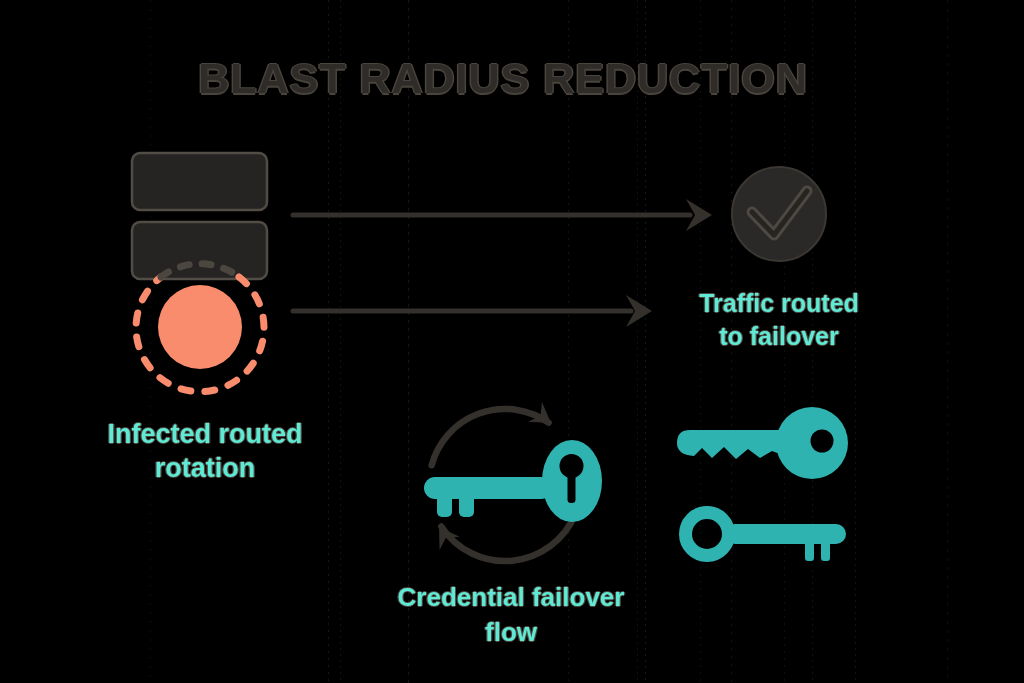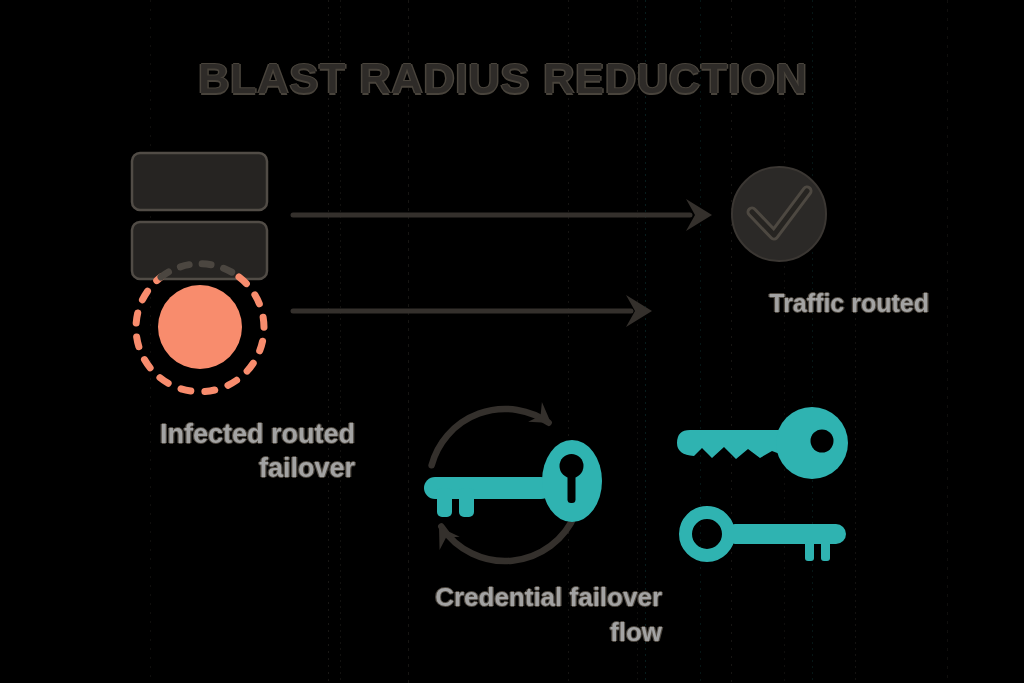--- a/index.html
+++ b/index.html
@@ -55,22 +55,22 @@
     font-size: 43px;
     font-weight: bold;
     letter-spacing: 1px;
     color: #2e2b28;
     text-shadow: -1.5px 0 #49443c, 1.5px 0 #49443c, 0 -1.5px #49443c, 0 1.5px #49443c;
     white-space: nowrap;
   }
   .label {
     position: absolute;
     font-weight: bold;
-    text-align: right;
-    color: #a3a3a3;
+    text-align: center;
+    color: #5eead4;
     text-shadow: -1.2px 0 #4d473f, 1.2px 0 #4d473f, 0 -1.2px #4d473f, 0 1.2px #4d473f;
   }
   .label-infected   { left: 55px;  top: 417px; width: 300px; font-size: 27px; line-height: 34px; }
   .label-traffic    { left: 629px; top: 287px; width: 300px; font-size: 25px; line-height: 33px; }
   .label-credential { left: 360px; top: 580px; width: 302px; font-size: 26px; line-height: 35px; }
 </style>
 </head>
 <body>
 
 <div class="stage">
@@ -134,25 +134,26 @@
       <rect x="725" y="524" width="121" height="20" rx="10"></rect>
       <rect x="805" y="541" width="9" height="20" rx="3"></rect>
       <rect x="821" y="541" width="9" height="20" rx="3"></rect>
     </g>
   </svg>
 
   <div class="page-title">BLAST RADIUS REDUCTION</div>
 
   <div class="label label-infected">
     <div>Infected routed</div>
-    <div>failover</div>
+    <div>rotation</div>
   </div>
 
   <div class="label label-traffic">
     <div>Traffic routed</div>
+    <div>to failover</div>
   </div>
 
   <div class="label label-credential">
     <div>Credential failover</div>
     <div>flow</div>
   </div>
 
 </div>
 
 </body></html>

